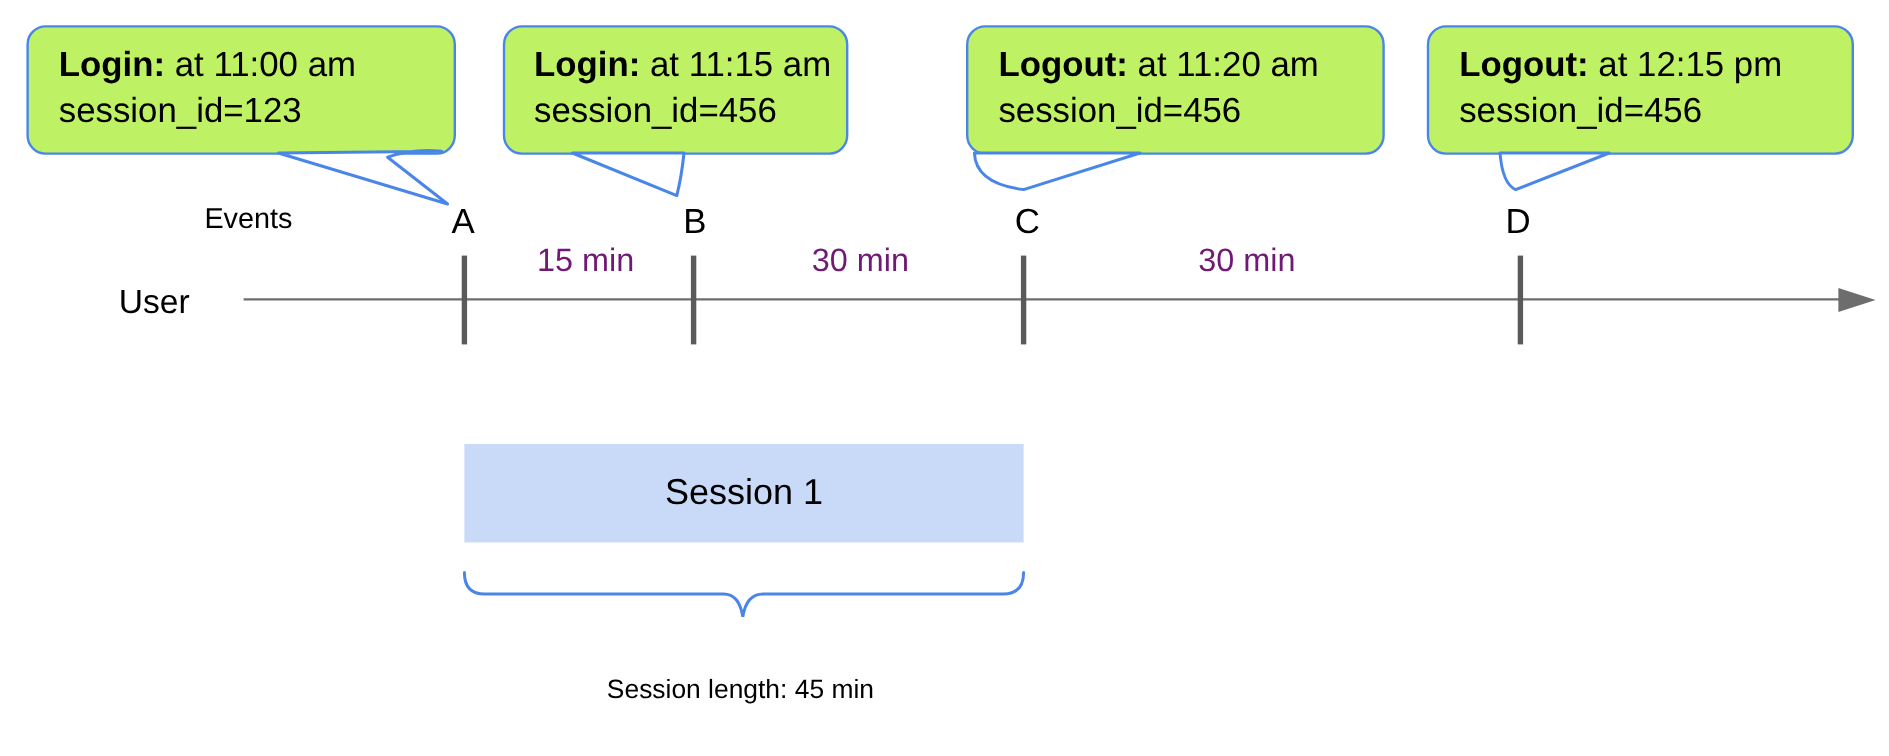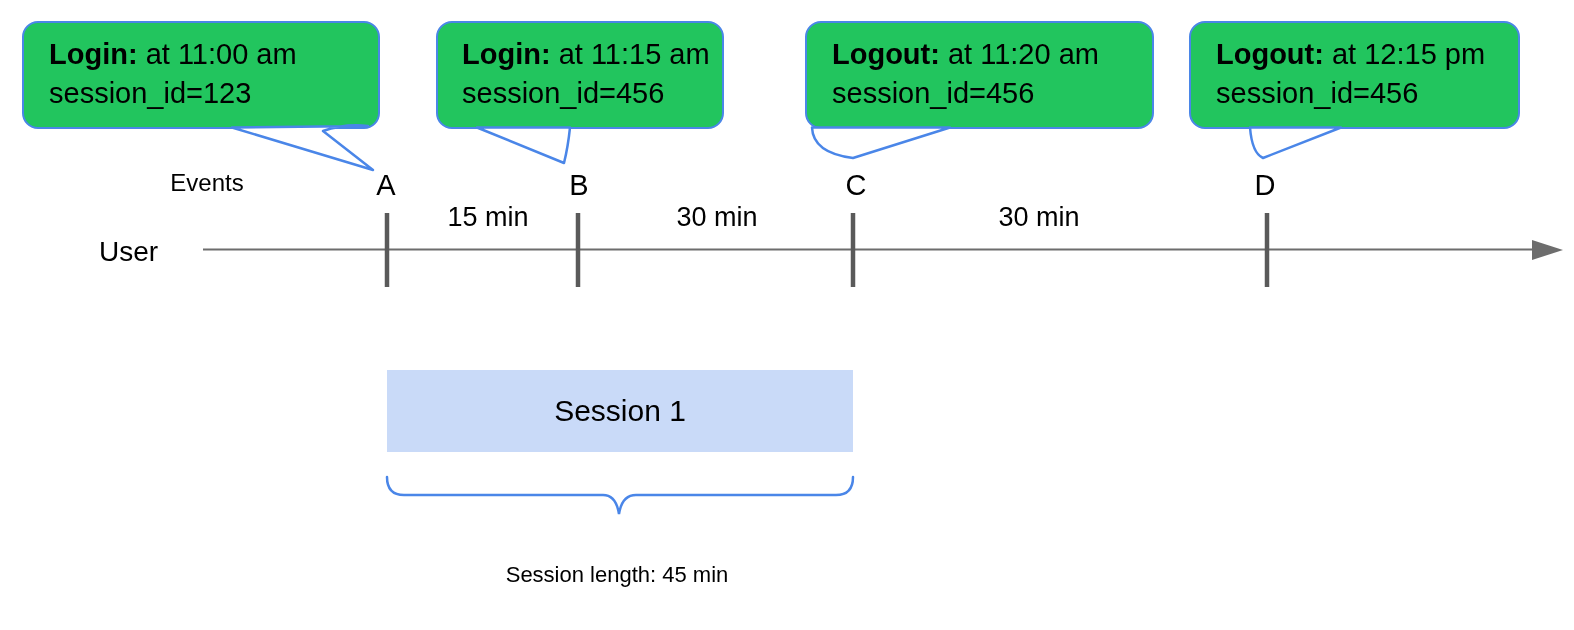--- a/index.html
+++ b/index.html
@@ -6,34 +6,34 @@
   #stage{
     position:relative;
     width:1574px;height:630px;
     background:#fff;
     font-family:"Liberation Sans","DejaVu Sans",sans-serif;
     color:#000;
     overflow:hidden;
   }
   .bubble{
     position:absolute;top:21px;height:108px;
-    background:#22c55e;
+    background:#bef264;
     border:2.5px solid #4a86e8;
     border-radius:16px;
     box-sizing:border-box;
     padding:12px 8px 0 25px;
     font-size:29px;line-height:39px;
     white-space:nowrap;
     z-index:1;
   }
   .bubble b{font-weight:700;}
   .lbl{position:absolute;white-space:nowrap;}
   .center{transform:translateX(-50%);}
   .ev-letter{font-size:29px;top:169px;}
-  .interval{font-size:27px;top:202px;color:#000000;}
+  .interval{font-size:27px;top:202px;color:#701a75;}
   #events-label{font-size:24px;top:169px;}
   #user-label{font-size:28px;top:236px;left:99px;}
   #session-box{
     position:absolute;left:387px;top:370px;width:466px;height:82px;
     background:#c9daf8;
     display:flex;align-items:center;justify-content:center;
     font-size:30px;
     z-index:1;
   }
   #session-length{font-size:22px;top:562px;left:617px;}
@@ -42,31 +42,31 @@
 </head>
 <body>
 
 <div id="stage">
 
   <div class="bubble" style="left:22px;width:358px;">
     <div><b>Login:</b> <span>at 11:00 am</span></div>
     <div>session_id=123</div>
   </div>
 
-  <div class="bubble" style="left:436px;width:288px;padding-left:24px;">
+  <div class="bubble" style="left:419px;width:288px;padding-left:24px;">
     <div><b>Login:</b> <span>at 11:15 am</span></div>
     <div>session_id=456</div>
   </div>
 
   <div class="bubble" style="left:805px;width:349px;">
     <div><b>Logout:</b> <span>at 11:20 am</span></div>
     <div>session_id=456</div>
   </div>
 
-  <div class="bubble" style="left:1189px;width:331px;">
+  <div class="bubble" style="left:1189px;width:356px;">
     <div><b>Logout:</b> <span>at 12:15 pm</span></div>
     <div>session_id=456</div>
   </div>
 
   <div class="lbl center" id="events-label" style="left:207px;">Events</div>
   <div class="lbl center ev-letter" style="left:386px;">A</div>
   <div class="lbl center ev-letter" style="left:579px;">B</div>
   <div class="lbl center ev-letter" style="left:856px;">C</div>
   <div class="lbl center ev-letter" style="left:1265px;">D</div>
 

